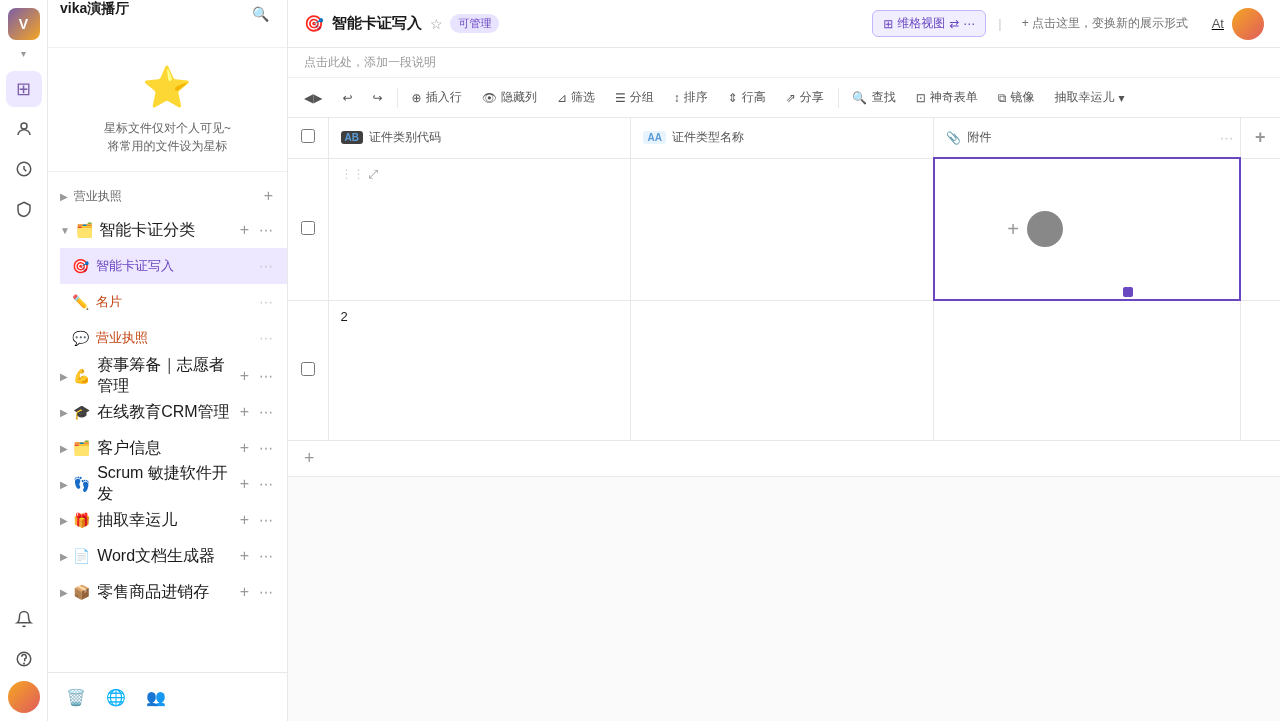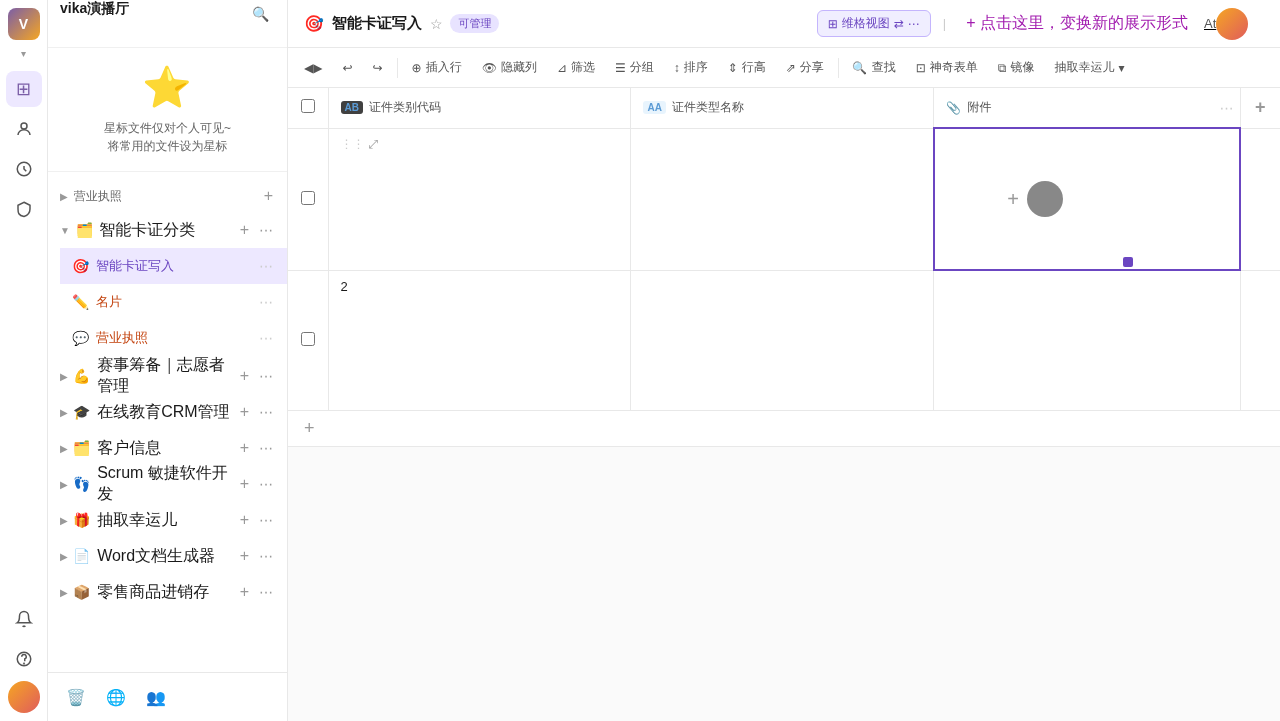--- a/index.html
+++ b/index.html
@@ -267,22 +267,22 @@
       border-radius: 6px;
       padding: 4px 10px;
       cursor: pointer;
       font-size: 12px;
       color: #6b46c1;
     }
     .add-view-btn {
       display: flex;
       align-items: center;
       gap: 4px;
-      color: #a21caf;
-      font-size: 16px;
+      color: #737373;
+      font-size: 12px;
       cursor: pointer;
       padding: 4px 8px;
       border-radius: 6px;
       text-align: center;
     }
     .at-text {
       font-size: 13px;
       color: #555;
     }
     .top-right-avatar {
@@ -662,26 +662,29 @@
     <div class="view-btn">
       <span>⊞</span>
       <span>维格视图</span>
       <span>⇄</span>
       <span>⋯</span>
     </div>
     <span style="color:#ccc;margin:0 4px;">|</span>
     <div class="add-view-btn">
       <span>+ 点击这里，变换新的展示形式</span>
     </div>
-    <div style="width:60px;display:flex;align-items:center;text-decoration:underline;">
+    <div style="width:60px;display:flex;align-items:center;justify-content:flex-end;gap:8px;text-decoration:underline;">
       <span class="at-text">At</span>
       <div class="top-right-avatar"></div>
     </div>
   </div>
 
+  <div class="subtitle-bar">
+    <span>点击此处，添加一段说明</span>
+  </div>
 
   <div class="toolbar">
     <button class="toolbar-btn">
       <span>◀▶</span>
     </button>
     <button class="toolbar-btn">
       <span>↩</span>
     </button>
     <button class="toolbar-btn">
       <span>↪</span>

